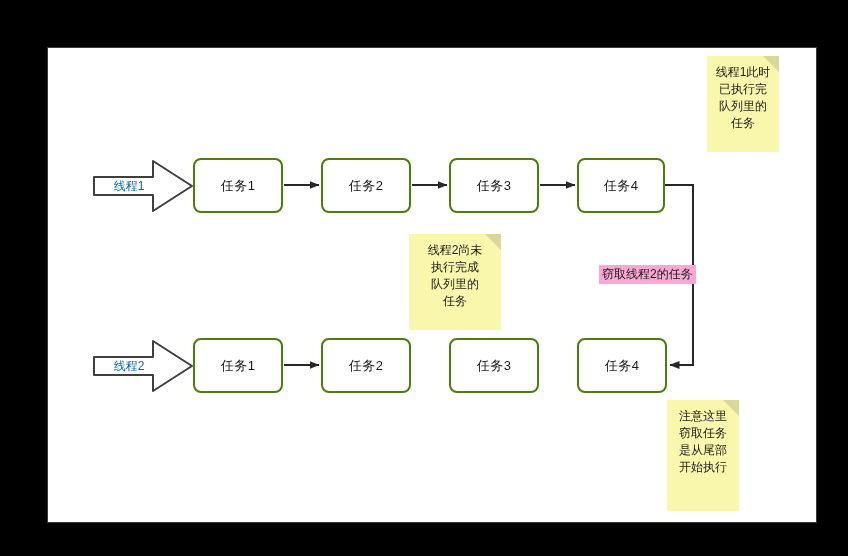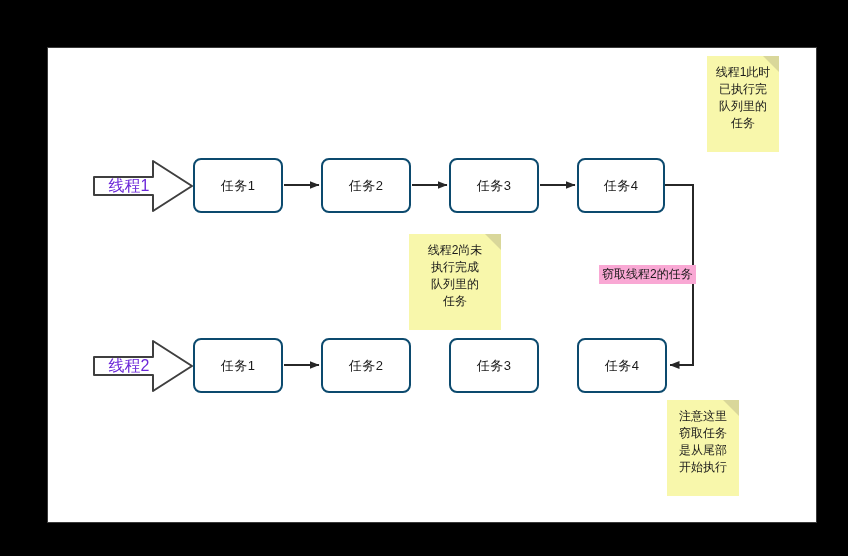--- a/index.html
+++ b/index.html
@@ -25,21 +25,21 @@
     height: 476px;
     background: #ffffff;
     border: 1px solid #3a3a3a;
     box-sizing: border-box;
   }
   
   .task-box {
     position: absolute;
     box-sizing: border-box;
     background: #ffffff;
-    border: 2px solid #0c4a6e;
+    border: 2px solid #4d7c0f;
     border-radius: 8px;
     display: flex;
     align-items: center;
     justify-content: center;
     color: #1a1a1a;
     font-size: 13px;
     letter-spacing: 0.5px;
   }
   
   .thread-arrow {
@@ -48,22 +48,22 @@
   .thread-arrow svg { display: block; }
   .thread-arrow .label {
     position: absolute;
     left: 0;
     top: 0;
     width: 72px;
     height: 100%;
     display: flex;
     align-items: center;
     justify-content: center;
-    font-size: 16px;
-    color: #6d28d9;
+    font-size: 12px;
+    color: #0369a1;
     pointer-events: none;
   }
   
   .note {
     position: absolute;
     box-sizing: border-box;
     background: #f8f7ab;
     color: #1a1a1a;
     font-size: 12px;
     line-height: 17px;
@@ -183,21 +183,21 @@
     </div>
 
     <div class="note" style="left:361px; top:186px; width:92px; height:96px;">
       <span class="fold"></span>
       <span class="note-text">线程2尚未
 执行完成
 队列里的
 任务</span>
     </div>
 
-    <div class="note" style="left:619px; top:352px; width:72px; height:96px;">
+    <div class="note" style="left:619px; top:352px; width:72px; height:111px;">
       <span class="fold"></span>
       <span class="note-text">注意这里
 窃取任务
 是从尾部
 开始执行</span>
     </div>
 
     <div class="edge-label" style="left:551px; top:217px;">
       <span>窃取线程2的任务</span>
     </div>

